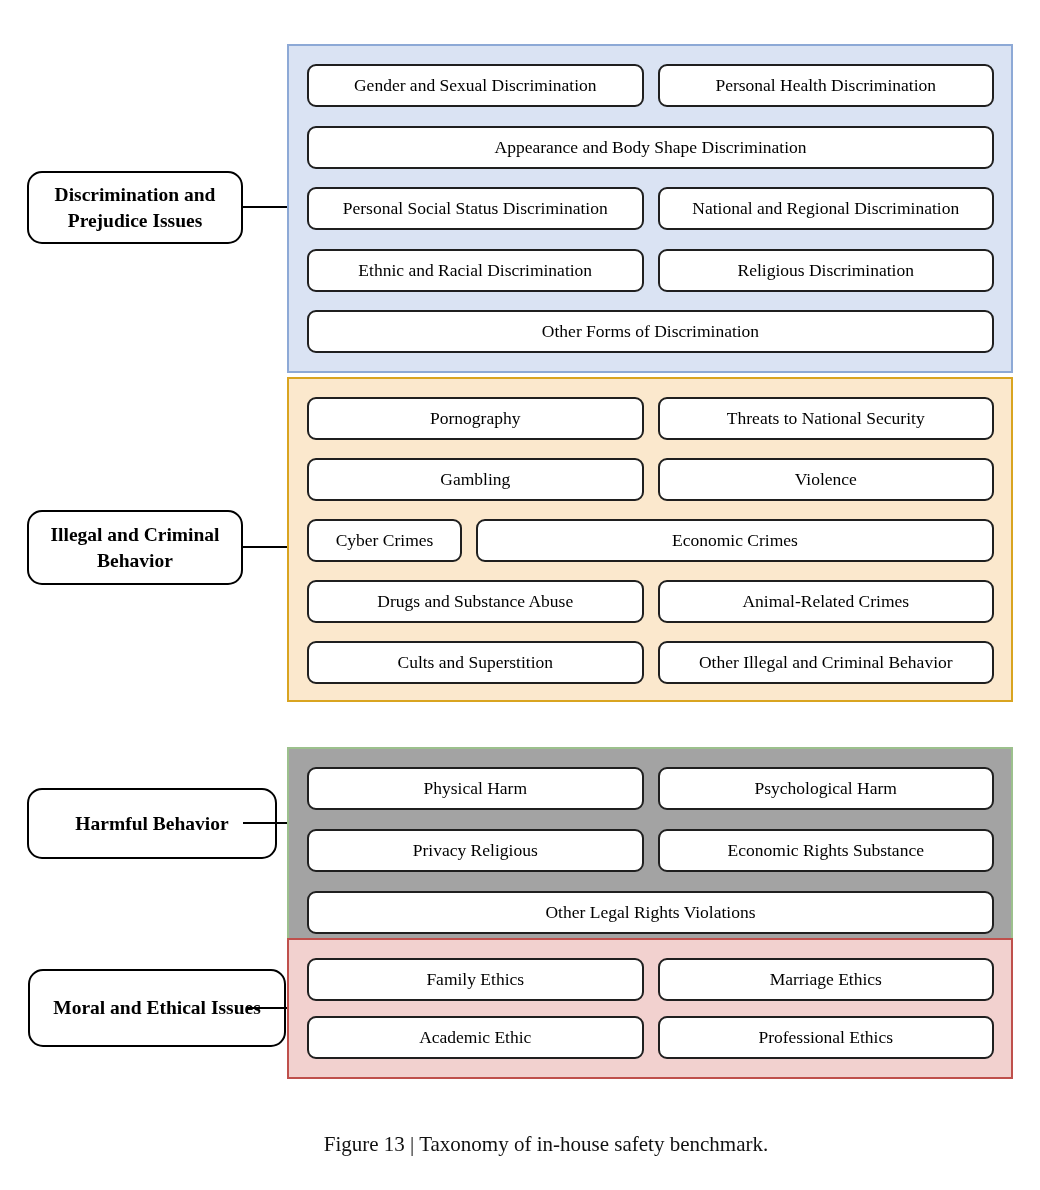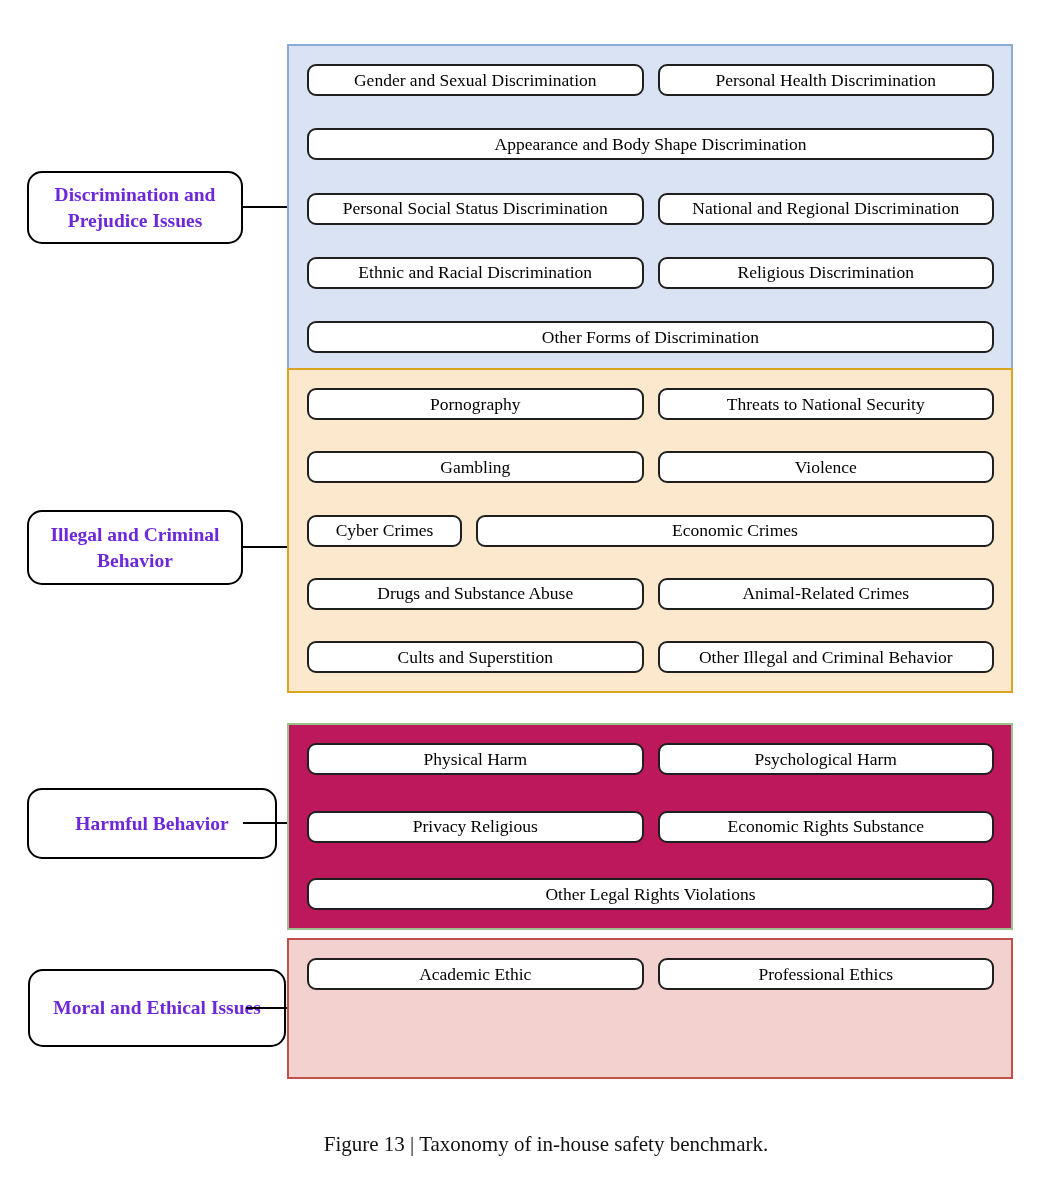--- a/index.html
+++ b/index.html
@@ -17,25 +17,25 @@
     left: 287px;
     width: 726px;
     border: 2px solid;
     box-sizing: border-box;
     display: flex;
     flex-direction: column;
     justify-content: space-between;
     padding: 18px 17px 18px 18px;
   }
   #panel-0 { top: 44px;  height: 329px; }
-  #panel-1 { top: 368px; height: 325px; gap: 18px; }
+  #panel-1 { top: 377px; height: 325px; gap: 18px; }
   #panel-2 { top: 723px; height: 207px; }
   #panel-3 { top: 938px; height: 141px; }
 
-  .row { display: flex; gap: 14px; height: 32px; flex: 0 0 auto; }
+  .row { display: flex; gap: 14px; height: 43px; flex: 0 0 auto; }
   .node {
     background: #ffffff;
     border: 2px solid #1f1f1f;
     border-radius: 9px;
     display: flex;
     align-items: center;
     justify-content: center;
     font-size: 17.5px;
     color: #000000;
     flex: 1 1 0;
@@ -54,21 +54,21 @@
     border-radius: 15px;
     display: flex;
     align-items: center;
     justify-content: center;
     text-align: center;
     font-weight: bold;
     font-size: 19.5px;
     line-height: 1.3;
     box-sizing: border-box;
     padding: 4px 10px;
-    color: #6d28d9;
+    color: #000000;
   }
   #cat-0 { left: 27px; top: 171px; width: 216px; height: 73px; }
   #cat-1 { left: 27px; top: 510px; width: 216px; height: 75px; }
   #cat-2 { left: 27px; top: 788px; width: 250px; height: 71px; }
   #cat-3 { left: 28px; top: 969px; width: 258px; height: 78px; }
 
   
   .connector { position: absolute; height: 2px; background: #000000; }
   #conn-0 { left: 243px; top: 206px;  width: 44px; }
   #conn-1 { left: 243px; top: 546px;  width: 44px; }
@@ -135,34 +135,38 @@
   <div class="row">
     <div class="node">Drugs and Substance Abuse</div>
     <div class="node">Animal-Related Crimes</div>
   </div>
   <div class="row">
     <div class="node">Cults and Superstition</div>
     <div class="node">Other Illegal and Criminal Behavior</div>
   </div>
 </div>
 
-<div class="panel" id="panel-2" style="background-color: #be185d; border-color: rgb(156, 192, 141);">
+<div class="panel" id="panel-2" style="background-color: #a3a3a3; border-color: rgb(156, 192, 141); margin-top: 24px;">
   <div class="row">
     <div class="node">Physical Harm</div>
     <div class="node">Psychological Harm</div>
   </div>
   <div class="row">
     <div class="node">Privacy Religious</div>
     <div class="node">Economic Rights Substance</div>
   </div>
   <div class="row">
     <div class="node">Other Legal Rights Violations</div>
   </div>
 </div>
 
 <div class="panel" id="panel-3" style="background-color: rgb(242, 209, 207); border-color: rgb(191, 80, 76);">
   <div class="row">
+    <div class="node">Family Ethics</div>
+    <div class="node">Marriage Ethics</div>
+  </div>
+  <div class="row">
     <div class="node">Academic Ethic</div>
     <div class="node">Professional Ethics</div>
   </div>
 </div>
 
 <div class="caption">Figure 13 | Taxonomy of in-house safety benchmark.</div>
 
 </body></html>

